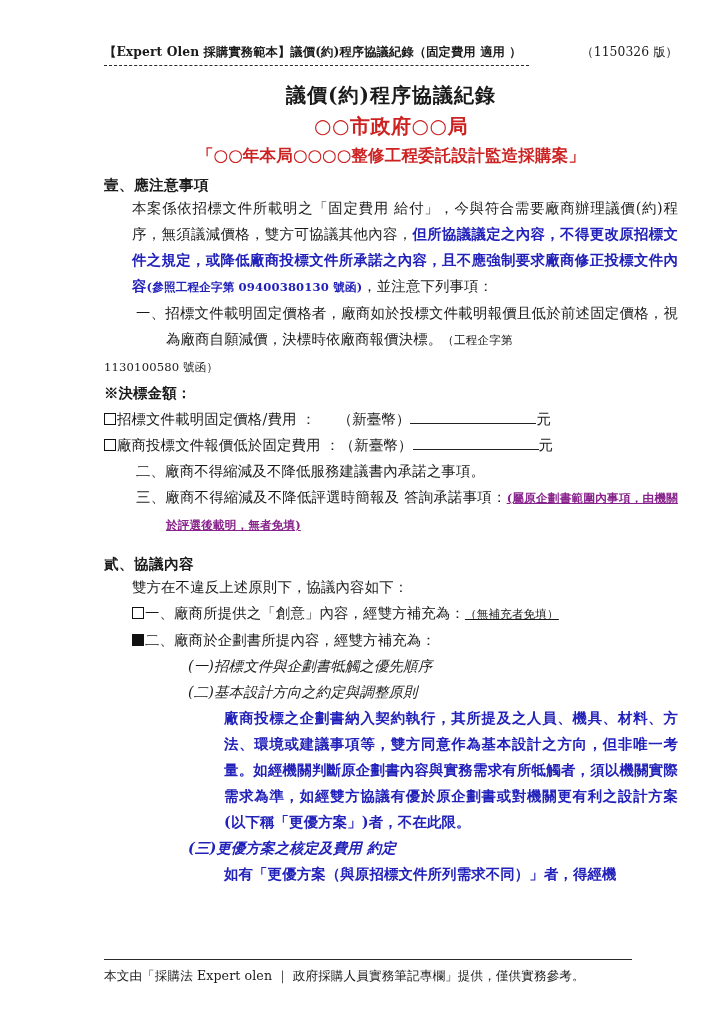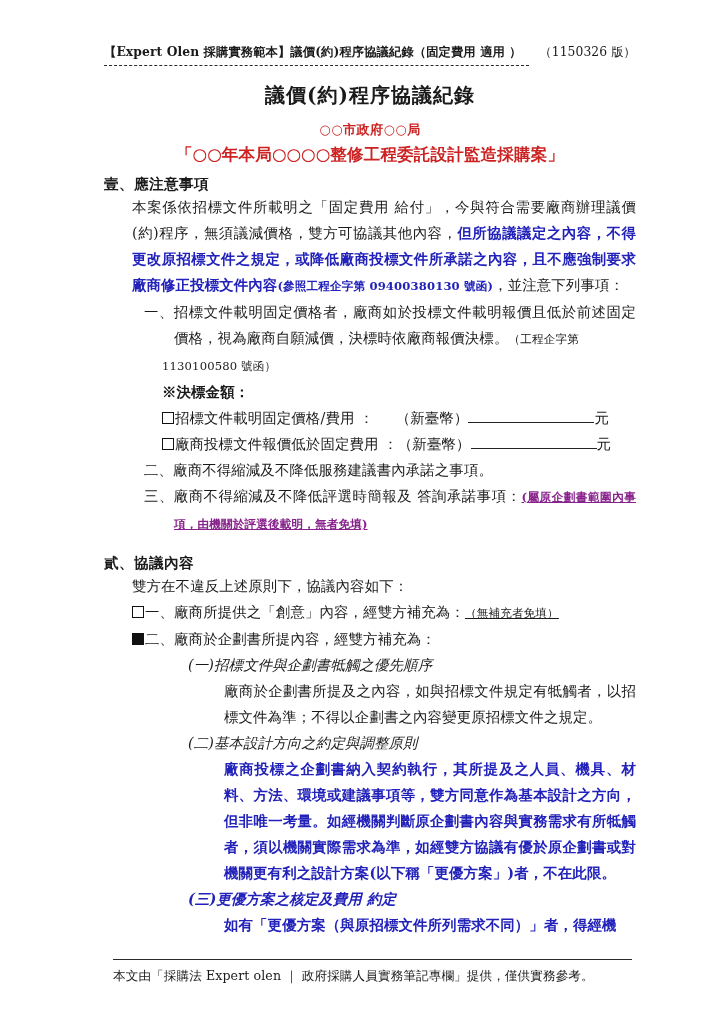--- a/index.html
+++ b/index.html
@@ -9,21 +9,21 @@
     height: 1024px;
     background: #ffffff;
     font-family: "DejaVu Serif", "Liberation Serif", serif;
     color: #1a1a1a;
     overflow: hidden;
   }
   .page {
     position: relative;
     width: 724px;
     height: 1024px;
-    padding: 44px 88px 0 104px;
+    padding: 44px 46px 0 104px;
   }
 
   
   .doc-header {
     display: flex;
     align-items: baseline;
     font-size: 12.3px;
     font-weight: bold;
     letter-spacing: .1px;
     white-space: nowrap;
@@ -41,24 +41,24 @@
   
   .main-title {
     text-align: center;
     font-size: 20px;
     font-weight: bold;
     letter-spacing: 1px;
     margin-top: 16px;
   }
   .sub-title-1 {
     text-align: center;
-    font-size: 13px;
+    font-size: 20px;
     font-weight: bold;
     letter-spacing: .5px;
-    margin-top: 12px;
+    margin-top: 4px;
   }
   .sub-title-2 {
     text-align: center;
     font-size: 16.5px;
     font-weight: bold;
     letter-spacing: .2px;
     margin-top: 5px;
   }
   .red { color: #cc2222; }
   .blue { color: #2222bb; }
@@ -72,22 +72,22 @@
     letter-spacing: .4px;
     margin-top: 9px;
   }
   .para {
     font-size: 14.4px;
     line-height: 26px;
     text-align: justify;
     letter-spacing: .15px;
   }
   .ind1 { margin-left: 28px; }
-  .ind2 { margin-left: 40px; padding-left: 30px; text-indent: -30px; }
-  .ind3 { margin-left: 58px; }
+  .ind2 { margin-left: 32px; padding-left: 30px; text-indent: -30px; }
+  .ind3 { }
   .ind4 { margin-left: 84px; padding-left: 32px; text-indent: -32px; font-style: italic; }
   .ind5 { margin-left: 120px; }
   .b { font-weight: bold; }
   .small { font-size: 11.6px; }
   .blank {
     display: inline-block;
     border-bottom: 1.2px solid #222;
     height: 13px;
     vertical-align: baseline;
   }
@@ -100,21 +100,21 @@
     margin-right: 1px;
     background: #fff;
   }
   .chk.filled { background: #111; }
   .sp { display: inline-block; width: 22px; }
   .gap16 { margin-top: 17px; }
 
   
   .footer {
     position: absolute;
-    left: 113px;
+    left: 104px;
     right: 92px;
     bottom: 38px;
   }
   .footer-rule {
     border-top: 1.3px solid #2a2a2a;
     margin-bottom: 6px;
   }
   .footer-line {
     font-size: 12.6px;
     line-height: 20px;
@@ -177,21 +177,20 @@
     <span class="chk"></span><span>一、廠商所提供之「創意」內容，經雙方補充為：</span><span class="small u">（無補充者免填）</span>
   </div>
 
   <div class="para ind1">
     <span class="chk filled"></span><span>二、廠商於企劃書所提內容，經雙方補充為：</span>
   </div>
 
   <div class="para ind4">
     <span>(一)</span><span>招標文件與企劃書牴觸之優先順序</span>
   </div>
-  <div class="para ind5">廠商於企劃書所提及之內容，如與招標文件規定有牴觸者，以招標文件為準；不得以企劃書之內容變更原招標文件之規定。</div>
 
   <div class="para ind4">
     <span>(二)</span><span>基本設計方向之約定與調整原則</span>
   </div>
   <div class="para ind5 blue b">廠商投標之企劃書納入契約執行，其所提及之人員、機具、材料、方法、環境或建議事項等，雙方同意作為基本設計之方向，但非唯一考量。如經機關判斷原企劃書內容與實務需求有所牴觸者，須以機關實際需求為準，如經雙方協議有優於原企劃書或對機關更有利之設計方案(以下稱「更優方案」)者，不在此限。</div>
 
   <div class="para ind4 blue b">
     <span>(三)</span><span>更優方案之核定及費用 約定</span>
   </div>
   <div class="para ind5 blue b">如有「更優方案（與原招標文件所列需求不同）」者，得經機</div>

